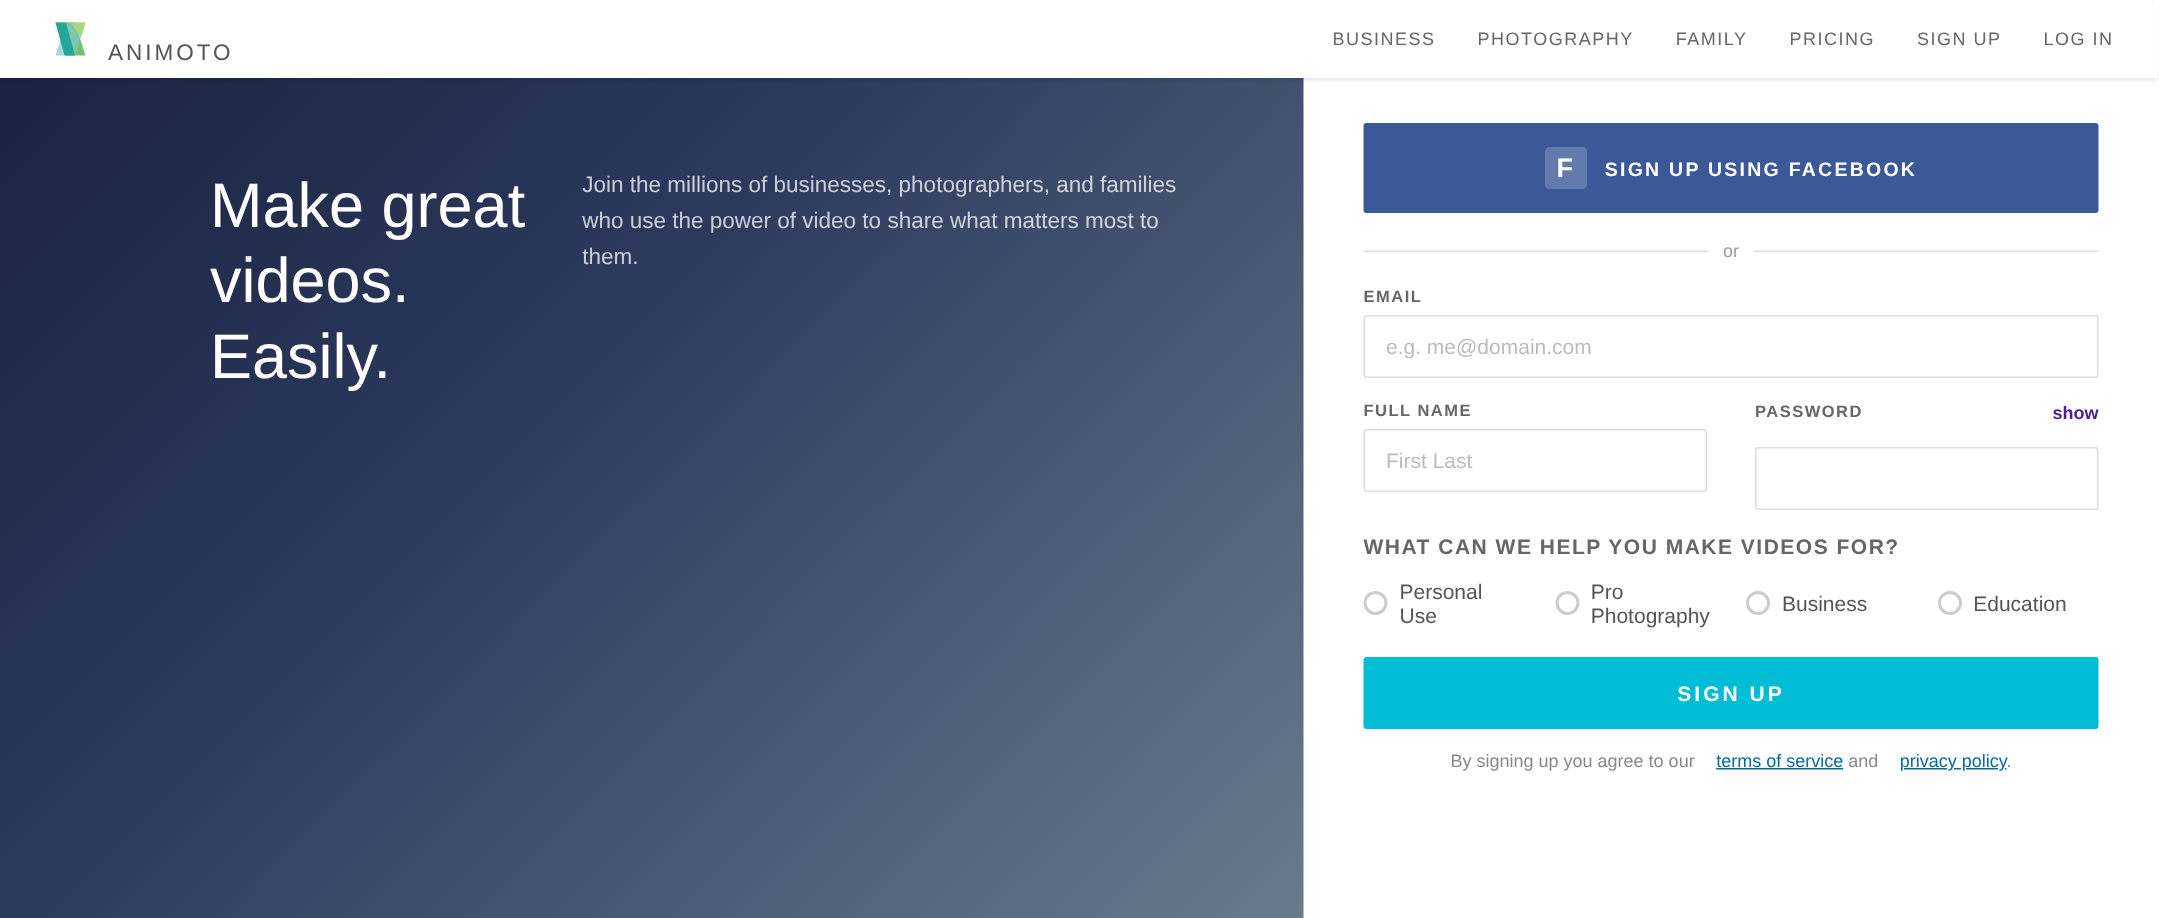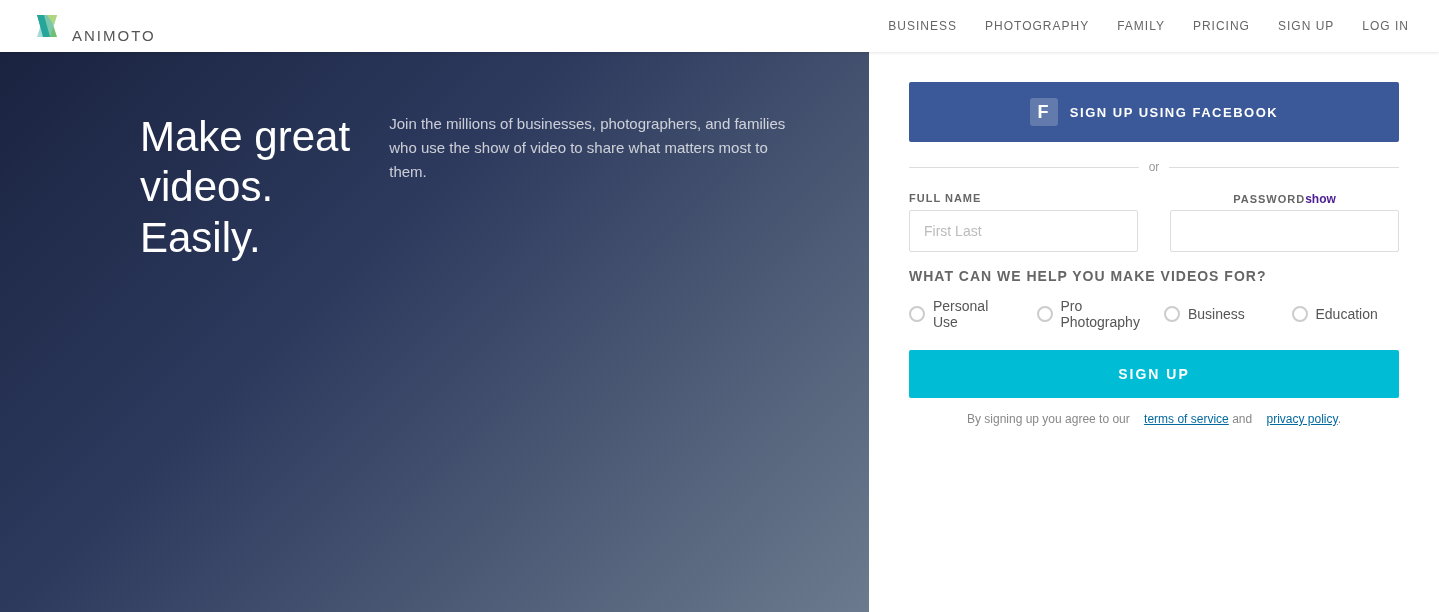--- a/index.html
+++ b/index.html
@@ -170,23 +170,23 @@
       outline: none;
       border-radius: 2px;
     }
     .form-input::placeholder {
       color: #bbb;
     }
 
     
     .password-label-row {
       display: flex;
-      justify-content: center;
-      align-items: center;
-      margin-bottom: 4px;
+      justify-content: space-between;
+      align-items: center;
+      margin-bottom: 16px;
     }
     .show-link {
       color: #4c1d95;
       font-size: 12px;
       font-weight: 600;
       cursor: pointer;
       text-decoration: none;
     }
 
     
@@ -271,36 +271,40 @@
     <a>PRICING</a>
     <a>SIGN UP</a>
     <a>LOG IN</a>
   </nav>
 </header>
 
 <div class="main">
 
   <div class="left-panel">
     <h1 class="hero-title">Make great videos. Easily.</h1>
-    <p class="hero-subtitle">Join the millions of businesses, photographers, and families who use the show of video to share what matters most to them.</p>
+    <p class="hero-subtitle">Join the millions of businesses, photographers, and families who use the power of video to share what matters most to them.</p>
   </div>
 
   <div class="right-panel">
 
     <button class="fb-button">
       <div class="fb-icon">f</div>
       <span>SIGN UP USING FACEBOOK</span>
     </button>
 
     <div class="divider">
       <div class="divider-line"></div>
       <span class="divider-text">or</span>
       <div class="divider-line"></div>
     </div>
 
+    <div class="form-group">
+      <label class="form-label">EMAIL</label>
+      <input class="form-input" type="email" placeholder="e.g. me@domain.com" style="">
+    </div>
 
     <div class="form-row">
       <div class="form-group">
         <label class="form-label">FULL NAME</label>
         <input class="form-input" type="text" placeholder="First Last" style="">
       </div>
       <div class="form-group">
         <div class="password-label-row">
           <label class="form-label" style="margin-bottom:0;">PASSWORD</label>
           <a class="show-link">show</a>

